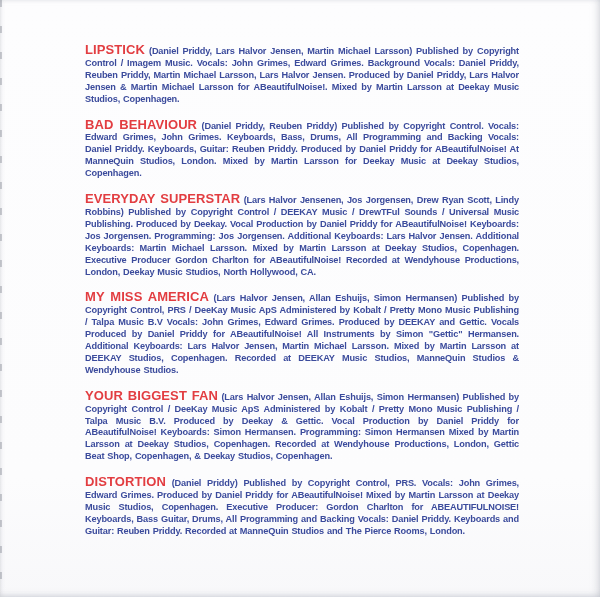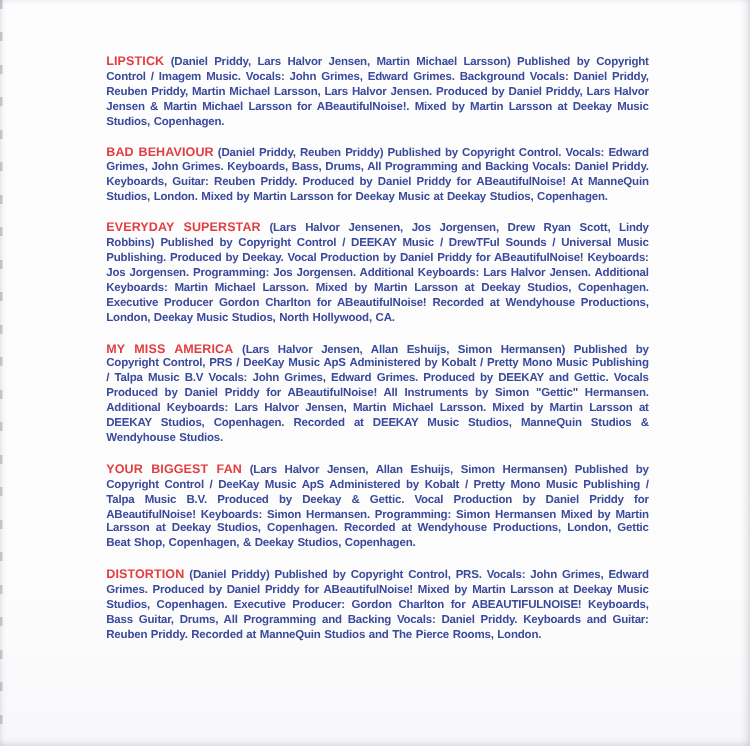--- a/index.html
+++ b/index.html
@@ -46,21 +46,21 @@
     text-align: justify;
     font-weight: bold;
     font-size: 9.2px;
     line-height: 11.9px;
     letter-spacing: -0.15px;
     color: #3b4b9c;
     word-spacing: 0.5px;
   }
   .track-title {
     color: #e23d41;
-    font-size: 10px;
+    font-size: 13px;
     letter-spacing: 0.1px;
   }
   .credit-text {
     color: #3b4b9c;
   }
 </style>
 </head>
 <body>
 
 <div class="page">

